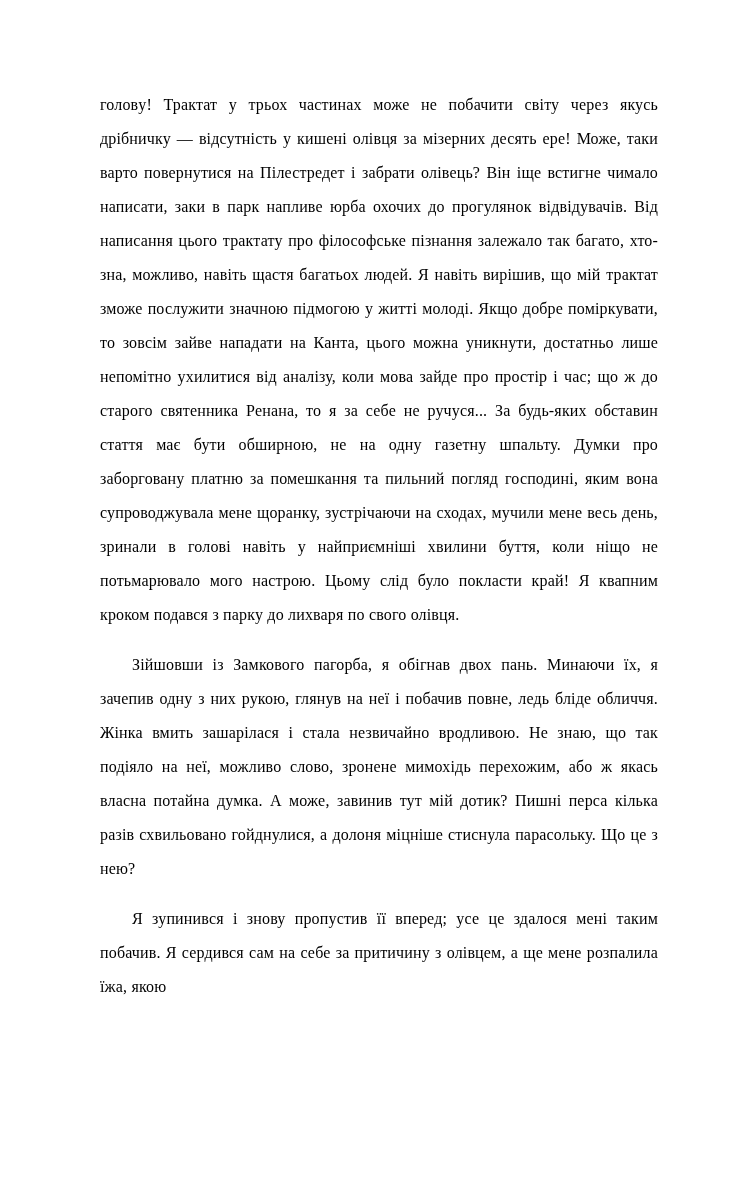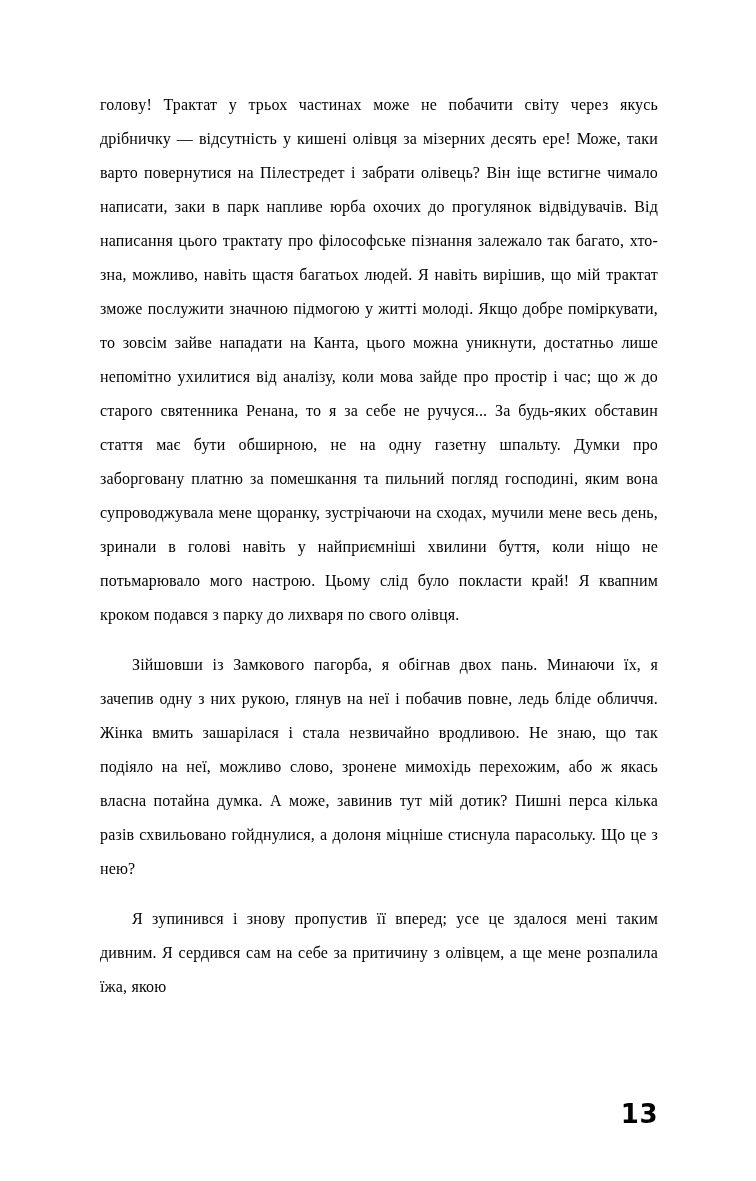--- a/index.html
+++ b/index.html
@@ -69,18 +69,17 @@
   }
 </style>
 </head>
 <body>
 
 <div class="page">
 
   <div class="text-block">
     <p class="para">головy! Трактат у трьох частинах може не побачити світу через якусь дрібничку — відсутність у кишені олівця за мізерних десять ере! Може, таки варто повернутися на Пілестредет і забрати олівець? Він іще встигне чимало написати, заки в парк напливе юрба охочих до прогулянок відвідувачів. Від написання цього трактату про філософське пізнання залежало так багато, хто-зна, можливо, навіть щастя багатьох людей. Я навіть вирішив, що мій трактат зможе послужити значною підмогою у житті молоді. Якщо добре поміркувати, то зовсім зайве нападати на Канта, цього можна уникнути, достатньо лише непомітно ухилитися від аналізу, коли мова зайде про простір і час; що ж до старого святенника Ренана, то я за себе не ручуся... За будь-яких обставин стаття має бути обширною, не на одну газетну шпальту. Думки про заборговану платню за помешкання та пильний погляд господині, яким вона супроводжувала мене щоранку, зустрічаючи на сходах, мучили мене весь день, зринали в голові навіть у найприємніші хвилини буття, коли ніщо не потьмарювало мого настрою. Цьому слід було покласти край! Я квапним кроком подався з парку до лихваря по свого олівця.</p>
     <p class="para indent">Зійшовши із Замкового пагорба, я обігнав двох пань. Минаючи їх, я зачепив одну з них рукою, глянув на неї і побачив повне, ледь бліде обличчя. Жінка вмить зашарілася і стала незвичайно вродливою. Не знаю, що так подіяло на неї, можливо слово, зронене мимохідь перехожим, або ж якась власна потайна думка. А може, завинив тут мій дотик? Пишні перса кілька разів схвильовано гойднулися, а долоня міцніше стиснула парасольку. Що це з нею?</p>
-    <p class="para indent">Я зупинився і знову пропустив її вперед; усе це здалося мені таким дивним. Я сердився сам на себе за притичину з олівцем, а ще мене розпалила їжа, якою</p>
+    <p class="para indent">Я зупинився і знову пропустив її вперед; усе це здалося мені таким побачив. Я сердився сам на себе за притичину з олівцем, а ще мене розпалила їжа, якою</p>
   </div>
 
-  <div class="folio">13</div>
 
 </div>
 
 </body></html>

